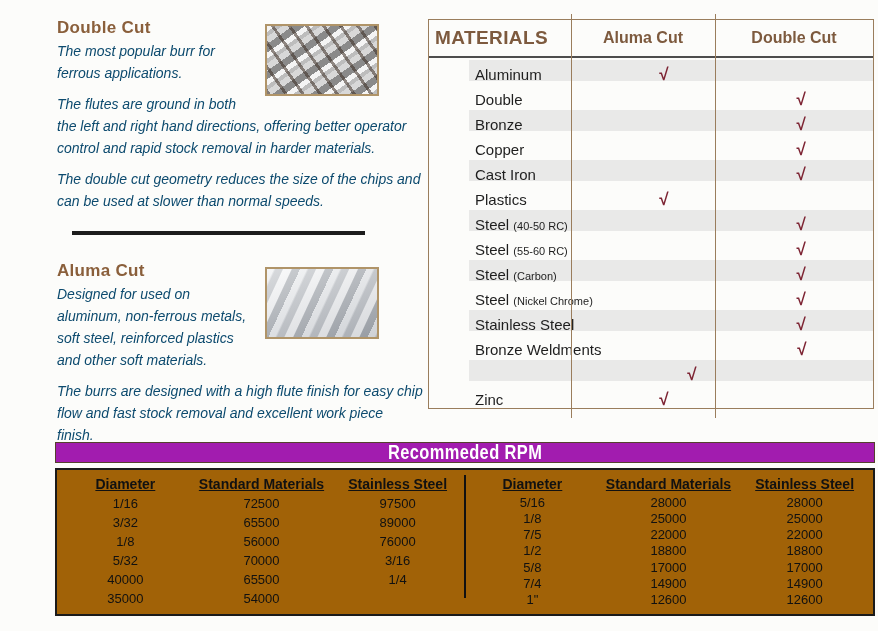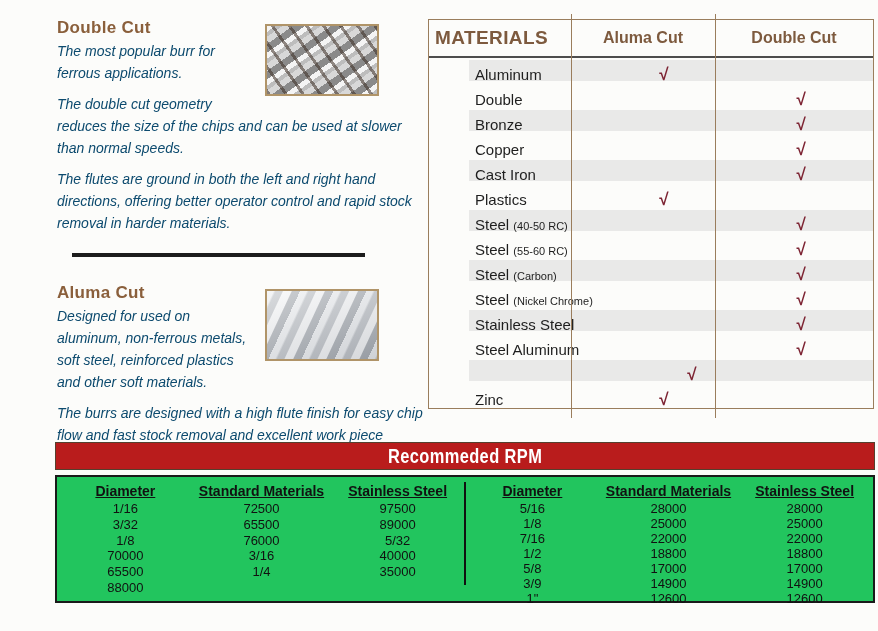--- a/index.html
+++ b/index.html
@@ -69,29 +69,29 @@
   .vline {
     position: absolute; width: 1px; background: #9a7d5c;
     top: -6px; bottom: -10px;
   }
   .vline.v1 { left: 142px; }
   .vline.v2 { left: 286px; }
 
   
   .rpm { position: absolute; left: 55px; top: 442px; width: 820px; }
   .rpm-bar {
-    height: 28px; background: #b91c1c; border: 1px solid #55402e;
+    height: 21px; background: #a21caf; border: 1px solid #55402e;
     display: flex; align-items: center; justify-content: center;
   }
   .rpm-bar .rpm-title {
     color: #ffffff; font-size: 20px; font-weight: 700;
     letter-spacing: 0.5px; display: inline-block; transform: scaleX(0.82);
   }
   .rpm-content {
-    margin-top: 5px; height: 128px; background: #22c55e;
+    margin-top: 5px; height: 148px; background: #a16207;
     border: 2px solid #1a1a1a; display: flex; padding: 3px 10px 6px;
   }
   .rpm-half { flex: 1; display: grid; grid-template-columns: 30% 40% 30%; }
   .rpm-half.left  { grid-template-rows: 21px repeat(6, 1fr); }
   .rpm-half.right { grid-template-rows: 21px repeat(7, 1fr); }
   .rpm-h {
     font-size: 14px; font-weight: 700; text-align: center;
     text-decoration: underline; color: #111; align-self: center;
   }
   .rpm-v { font-size: 13px; text-align: center; color: #111; align-self: center; }
@@ -99,22 +99,22 @@
 </style>
 </head>
 <body>
 
 <section class="left-col">
 
   <div class="block clearfix">
     <div class="burr-img double"></div>
     <h2 class="section-title">Double Cut</h2>
     <p>The most popular burr for ferrous applications.</p>
+    <p>The flutes are ground in both the left and right hand directions, offering better operator control and rapid stock removal in harder materials.</p>
     <p>The double cut geometry reduces the size of the chips and can be used at slower than normal speeds.</p>
-    <p>The flutes are ground in both the left and right hand directions, offering better operator control and rapid stock removal in harder materials.</p>
   </div>
 
   <hr class="black-divider">
 
   <div class="block clearfix">
     <div class="burr-img aluma"></div>
     <h2 class="section-title">Aluma Cut</h2>
     <p>Designed for used on aluminum, non-ferrous metals, soft steel, reinforced plastics and other soft materials.</p>
     <p>The burrs are designed with a high flute finish for easy chip flow and fast stock removal and excellent work piece finish.</p>
   </div>
@@ -192,21 +192,21 @@
     <div class="c3 check">√</div>
   </div>
 
   <div class="mat-row">
     <div class="c1">Stainless Steel</div>
     <div class="c2 check"></div>
     <div class="c3 check">√</div>
   </div>
 
   <div class="mat-row">
-    <div class="c1">Steel Aluminum</div>
+    <div class="c1">Bronze Weldments</div>
     <div class="c2 check"></div>
     <div class="c3 check">√</div>
   </div>
 
   <div class="mat-row">
     <div class="c2 check"></div>
     <div class="c3 check">√</div>
   </div>
 
   <div class="mat-row">
@@ -226,51 +226,52 @@
         <div class="rpm-h">Diameter</div>
         <div class="rpm-h">Standard Materials</div>
         <div class="rpm-h">Stainless Steel</div>
         <div class="rpm-v">1/16</div>
         <div class="rpm-v">72500</div>
         <div class="rpm-v">97500</div>
         <div class="rpm-v">3/32</div>
         <div class="rpm-v">65500</div>
         <div class="rpm-v">89000</div>
         <div class="rpm-v">1/8</div>
+        <div class="rpm-v">56000</div>
         <div class="rpm-v">76000</div>
         <div class="rpm-v">5/32</div>
         <div class="rpm-v">70000</div>
         <div class="rpm-v">3/16</div>
         <div class="rpm-v">40000</div>
         <div class="rpm-v">65500</div>
         <div class="rpm-v">1/4</div>
         <div class="rpm-v">35000</div>
-        <div class="rpm-v">88000</div>
+        <div class="rpm-v">54000</div>
       </div>
     <div class="rpm-divider"></div>
     <div class="rpm-half right" id="rpm-right">
         <div class="rpm-h">Diameter</div>
         <div class="rpm-h">Standard Materials</div>
         <div class="rpm-h">Stainless Steel</div>
         <div class="rpm-v">5/16</div>
         <div class="rpm-v">28000</div>
         <div class="rpm-v">28000</div>
         <div class="rpm-v">1/8</div>
         <div class="rpm-v">25000</div>
         <div class="rpm-v">25000</div>
-        <div class="rpm-v">7/16</div>
+        <div class="rpm-v">7/5</div>
         <div class="rpm-v">22000</div>
         <div class="rpm-v">22000</div>
         <div class="rpm-v">1/2</div>
         <div class="rpm-v">18800</div>
         <div class="rpm-v">18800</div>
         <div class="rpm-v">5/8</div>
         <div class="rpm-v">17000</div>
         <div class="rpm-v">17000</div>
-        <div class="rpm-v">3/9</div>
+        <div class="rpm-v">7/4</div>
         <div class="rpm-v">14900</div>
         <div class="rpm-v">14900</div>
         <div class="rpm-v">1"</div>
         <div class="rpm-v">12600</div>
         <div class="rpm-v">12600</div>
       </div>
   </div>
 </section>
 
 </body></html>

